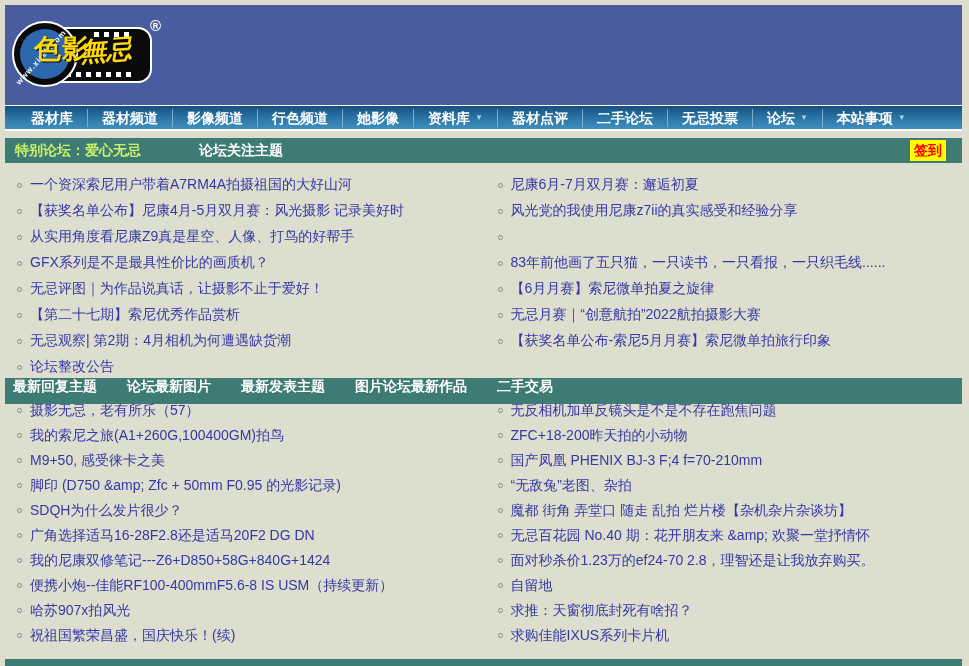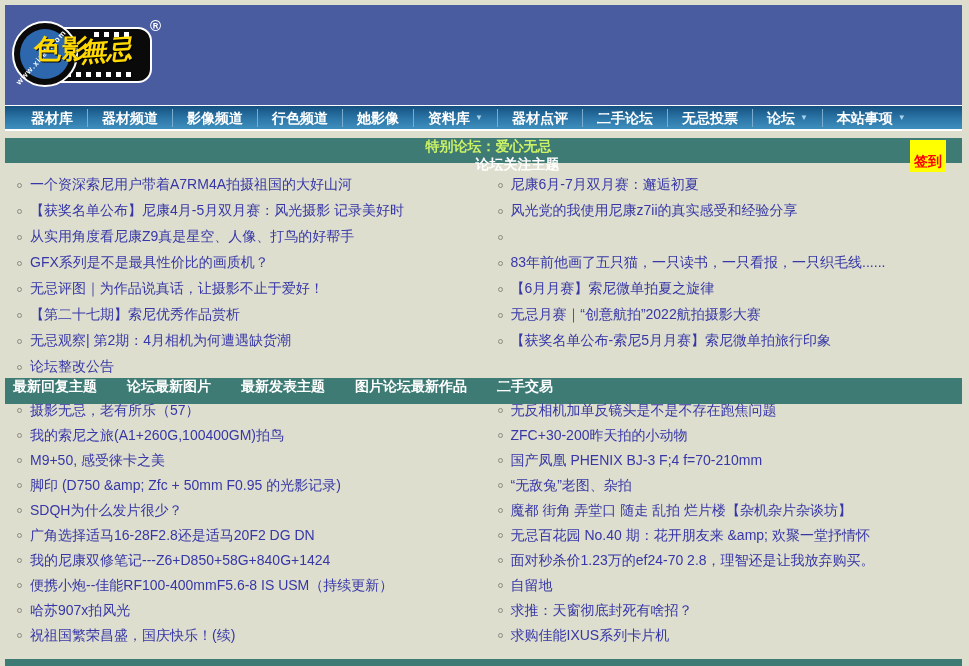--- a/index.html
+++ b/index.html
@@ -32,25 +32,25 @@
             background:linear-gradient(#14507f,#2c77a8 55%,#3f8fbe);
             border-top:1px solid #fff; border-bottom:2px solid #fff;
             display:flex; align-items:center; padding-left:12px; }
   .nav-item { color:#fff; font-size:14px; font-weight:bold; text-decoration:none; padding:0 14px;
               border-right:1px solid #79aed2; height:18px; line-height:18px; display:flex; align-items:center; cursor:pointer; }
   .nav-item:last-of-type { border-right:none; }
   .nav-arrow { color:#a9d2ea; font-size:8px; margin-left:5px; }
 
   
   .bar1 { position:absolute; left:5px; top:138px; width:957px; height:25px; background:#3e7b74;
-          display:flex; align-items:center; padding-left:10px;flex-direction:column; }
+          display:flex; align-items:center; padding-left:10px; }
   .bar1-special { color:#ccf266; font-size:14px; font-weight:bold; }
   .bar1-focus { color:#fff; font-size:14px; font-weight:bold; margin-left:58px; cursor:pointer; }
   .signin-btn { position:absolute; right:16px; top:2px; background:#ffff00; color:#ff0000;
-                font-size:14px; font-weight:bold; padding:12px 4px 2px 4px; border:none; cursor:pointer; line-height:18px; }
+                font-size:14px; font-weight:bold; padding:1px 4px 2px 4px; border:none; cursor:pointer; line-height:18px; }
 
   .bar2 { position:absolute; left:5px; top:378px; width:957px; height:26px; background:#3e7b74;
           display:flex; align-items:flex-start; padding-left:8px; }
   .bar2 .tab { color:#fff; font-size:14px; font-weight:bold; margin-right:30px; cursor:pointer; }
 
   
   .list-section { position:absolute; left:5px; width:957px; display:flex; }
   .section1 { top:172px; height:206px; }
   .section2 { top:392px; height:234px; padding-top:6px; }
   .col { width:50%; padding-left:8px; }
@@ -296,21 +296,21 @@
       </div>
     <div class="col right">
 
         <div class="row">
           <span class="bullet"></span>
           <a class="topic">无反相机加单反镜头是不是不存在跑焦问题</a>
         </div>
 
         <div class="row">
           <span class="bullet"></span>
-          <a class="topic">ZFC+30-200昨天拍的小动物</a>
+          <a class="topic">ZFC+18-200昨天拍的小动物</a>
         </div>
 
         <div class="row">
           <span class="bullet"></span>
           <a class="topic">国产凤凰 PHENIX BJ-3 F;4 f=70-210mm</a>
         </div>
 
         <div class="row">
           <span class="bullet"></span>
           <a class="topic">“无敌兔”老图、杂拍</a>

